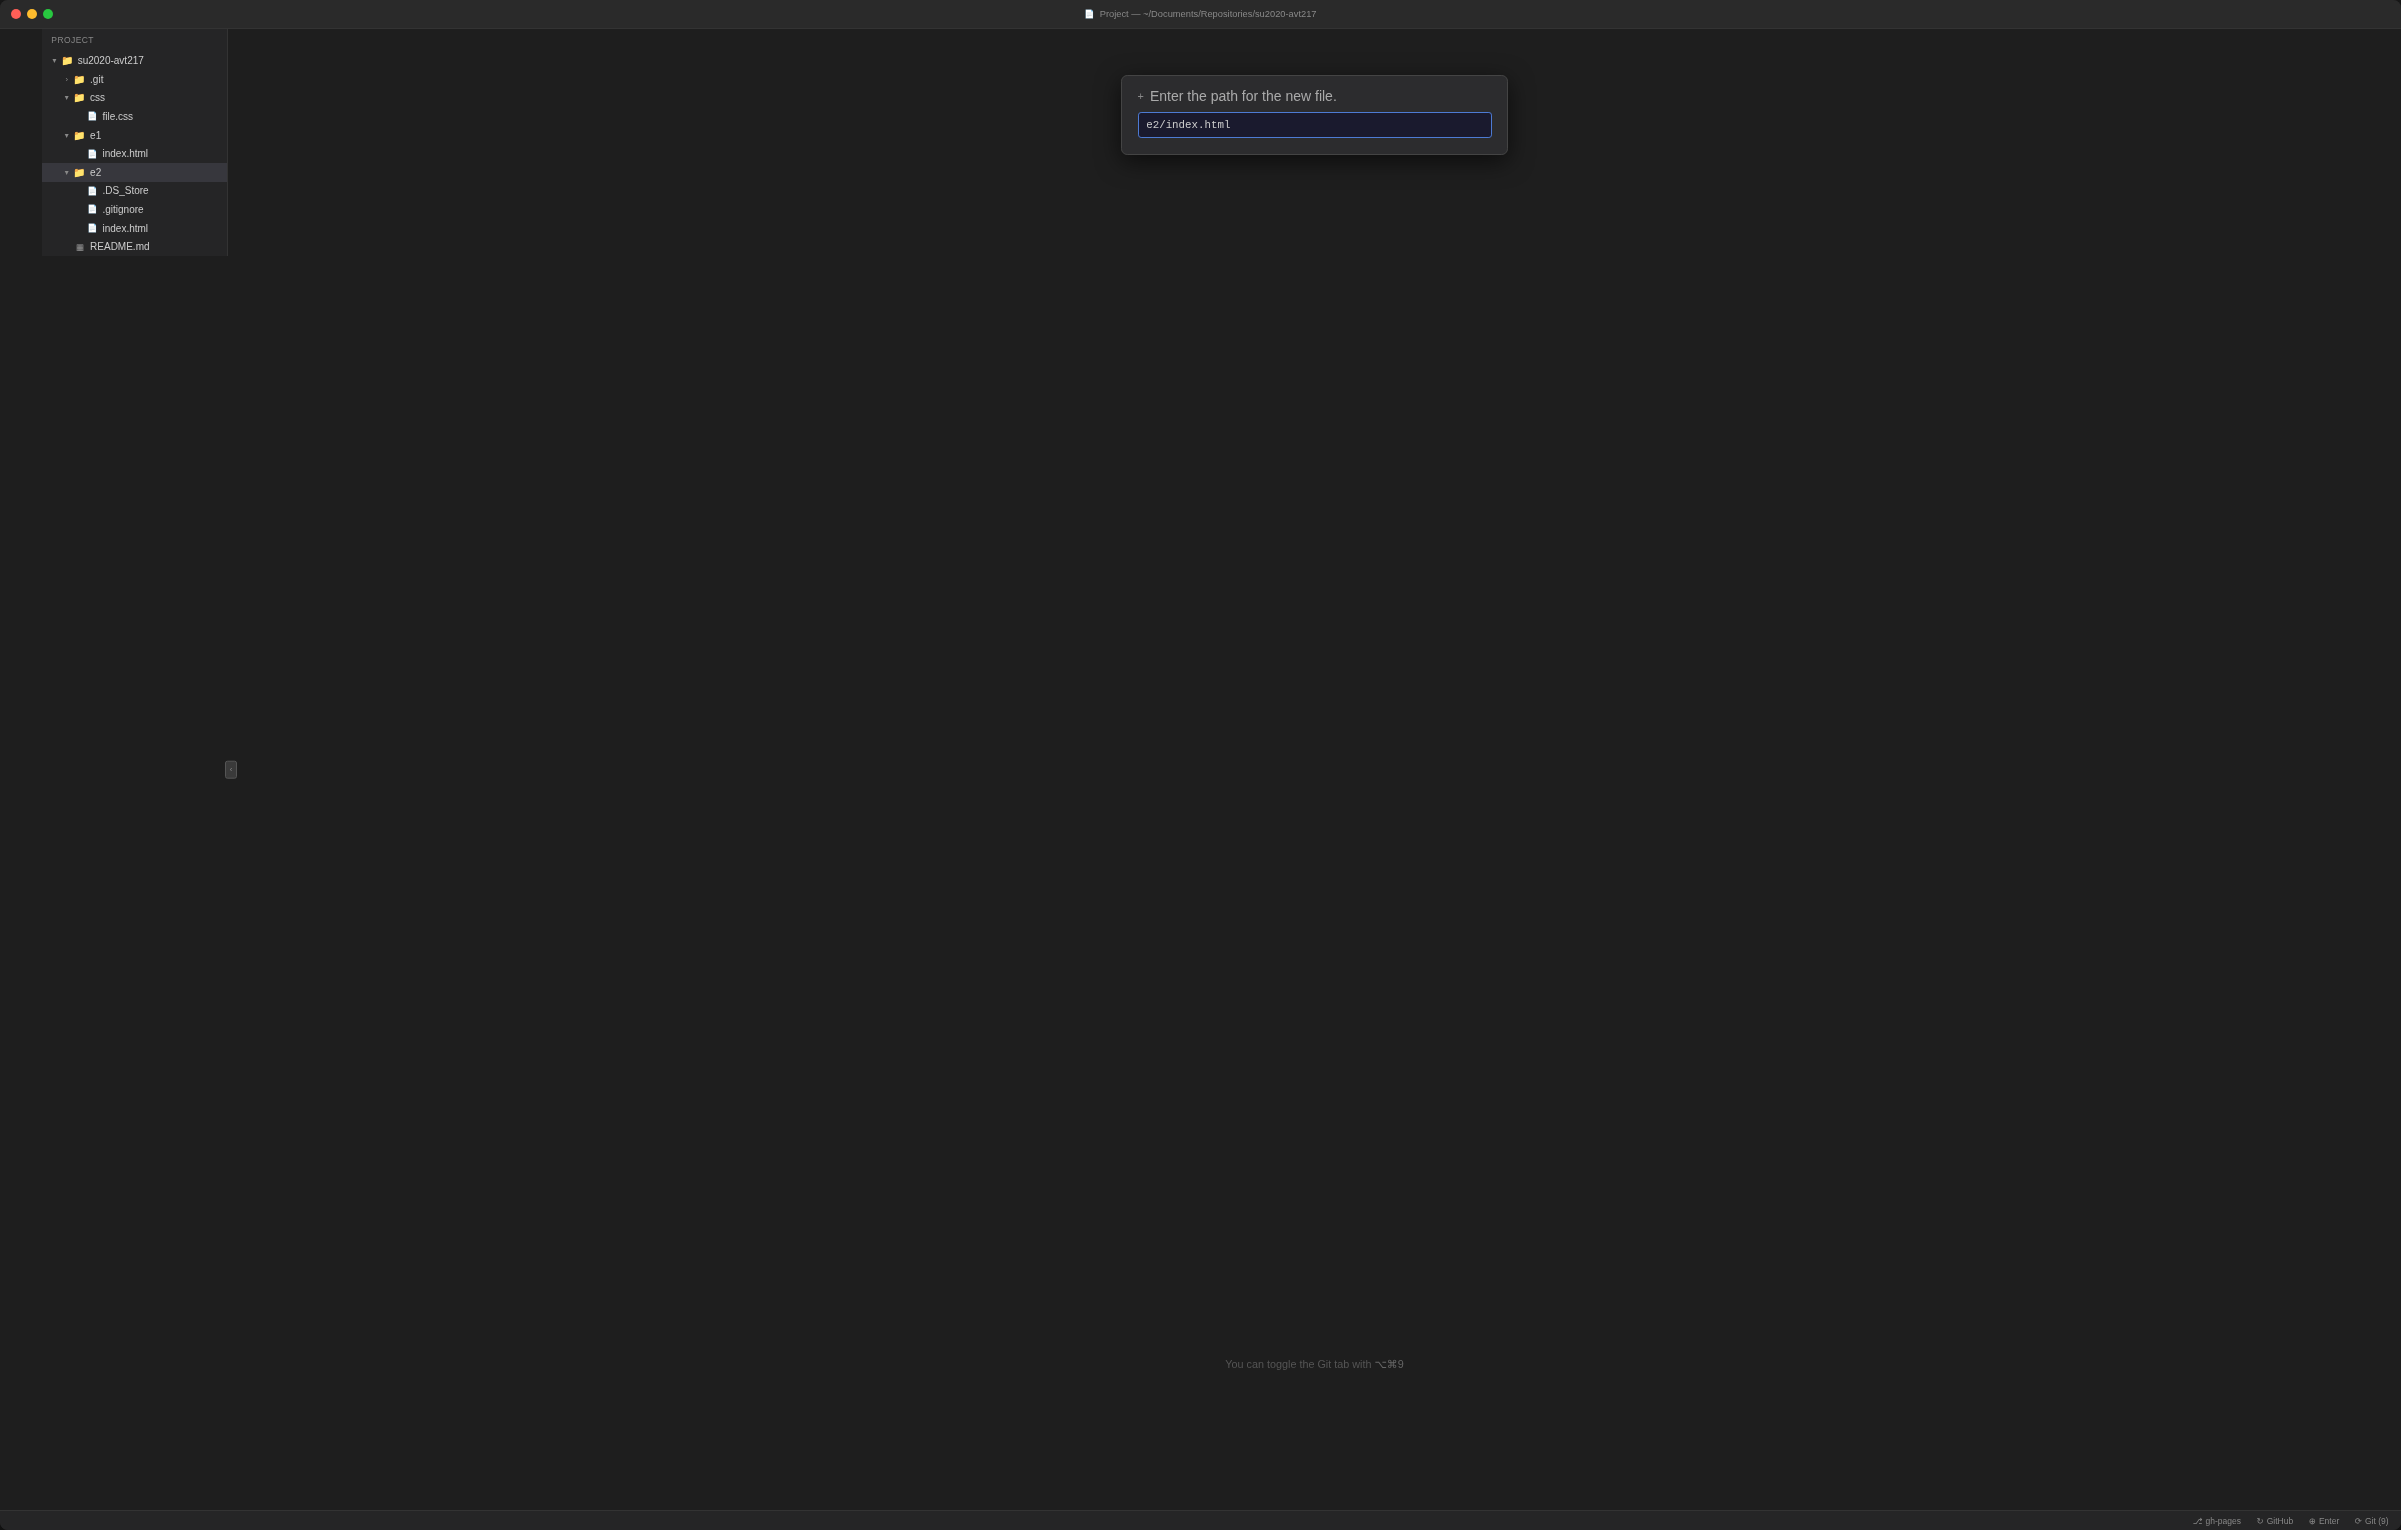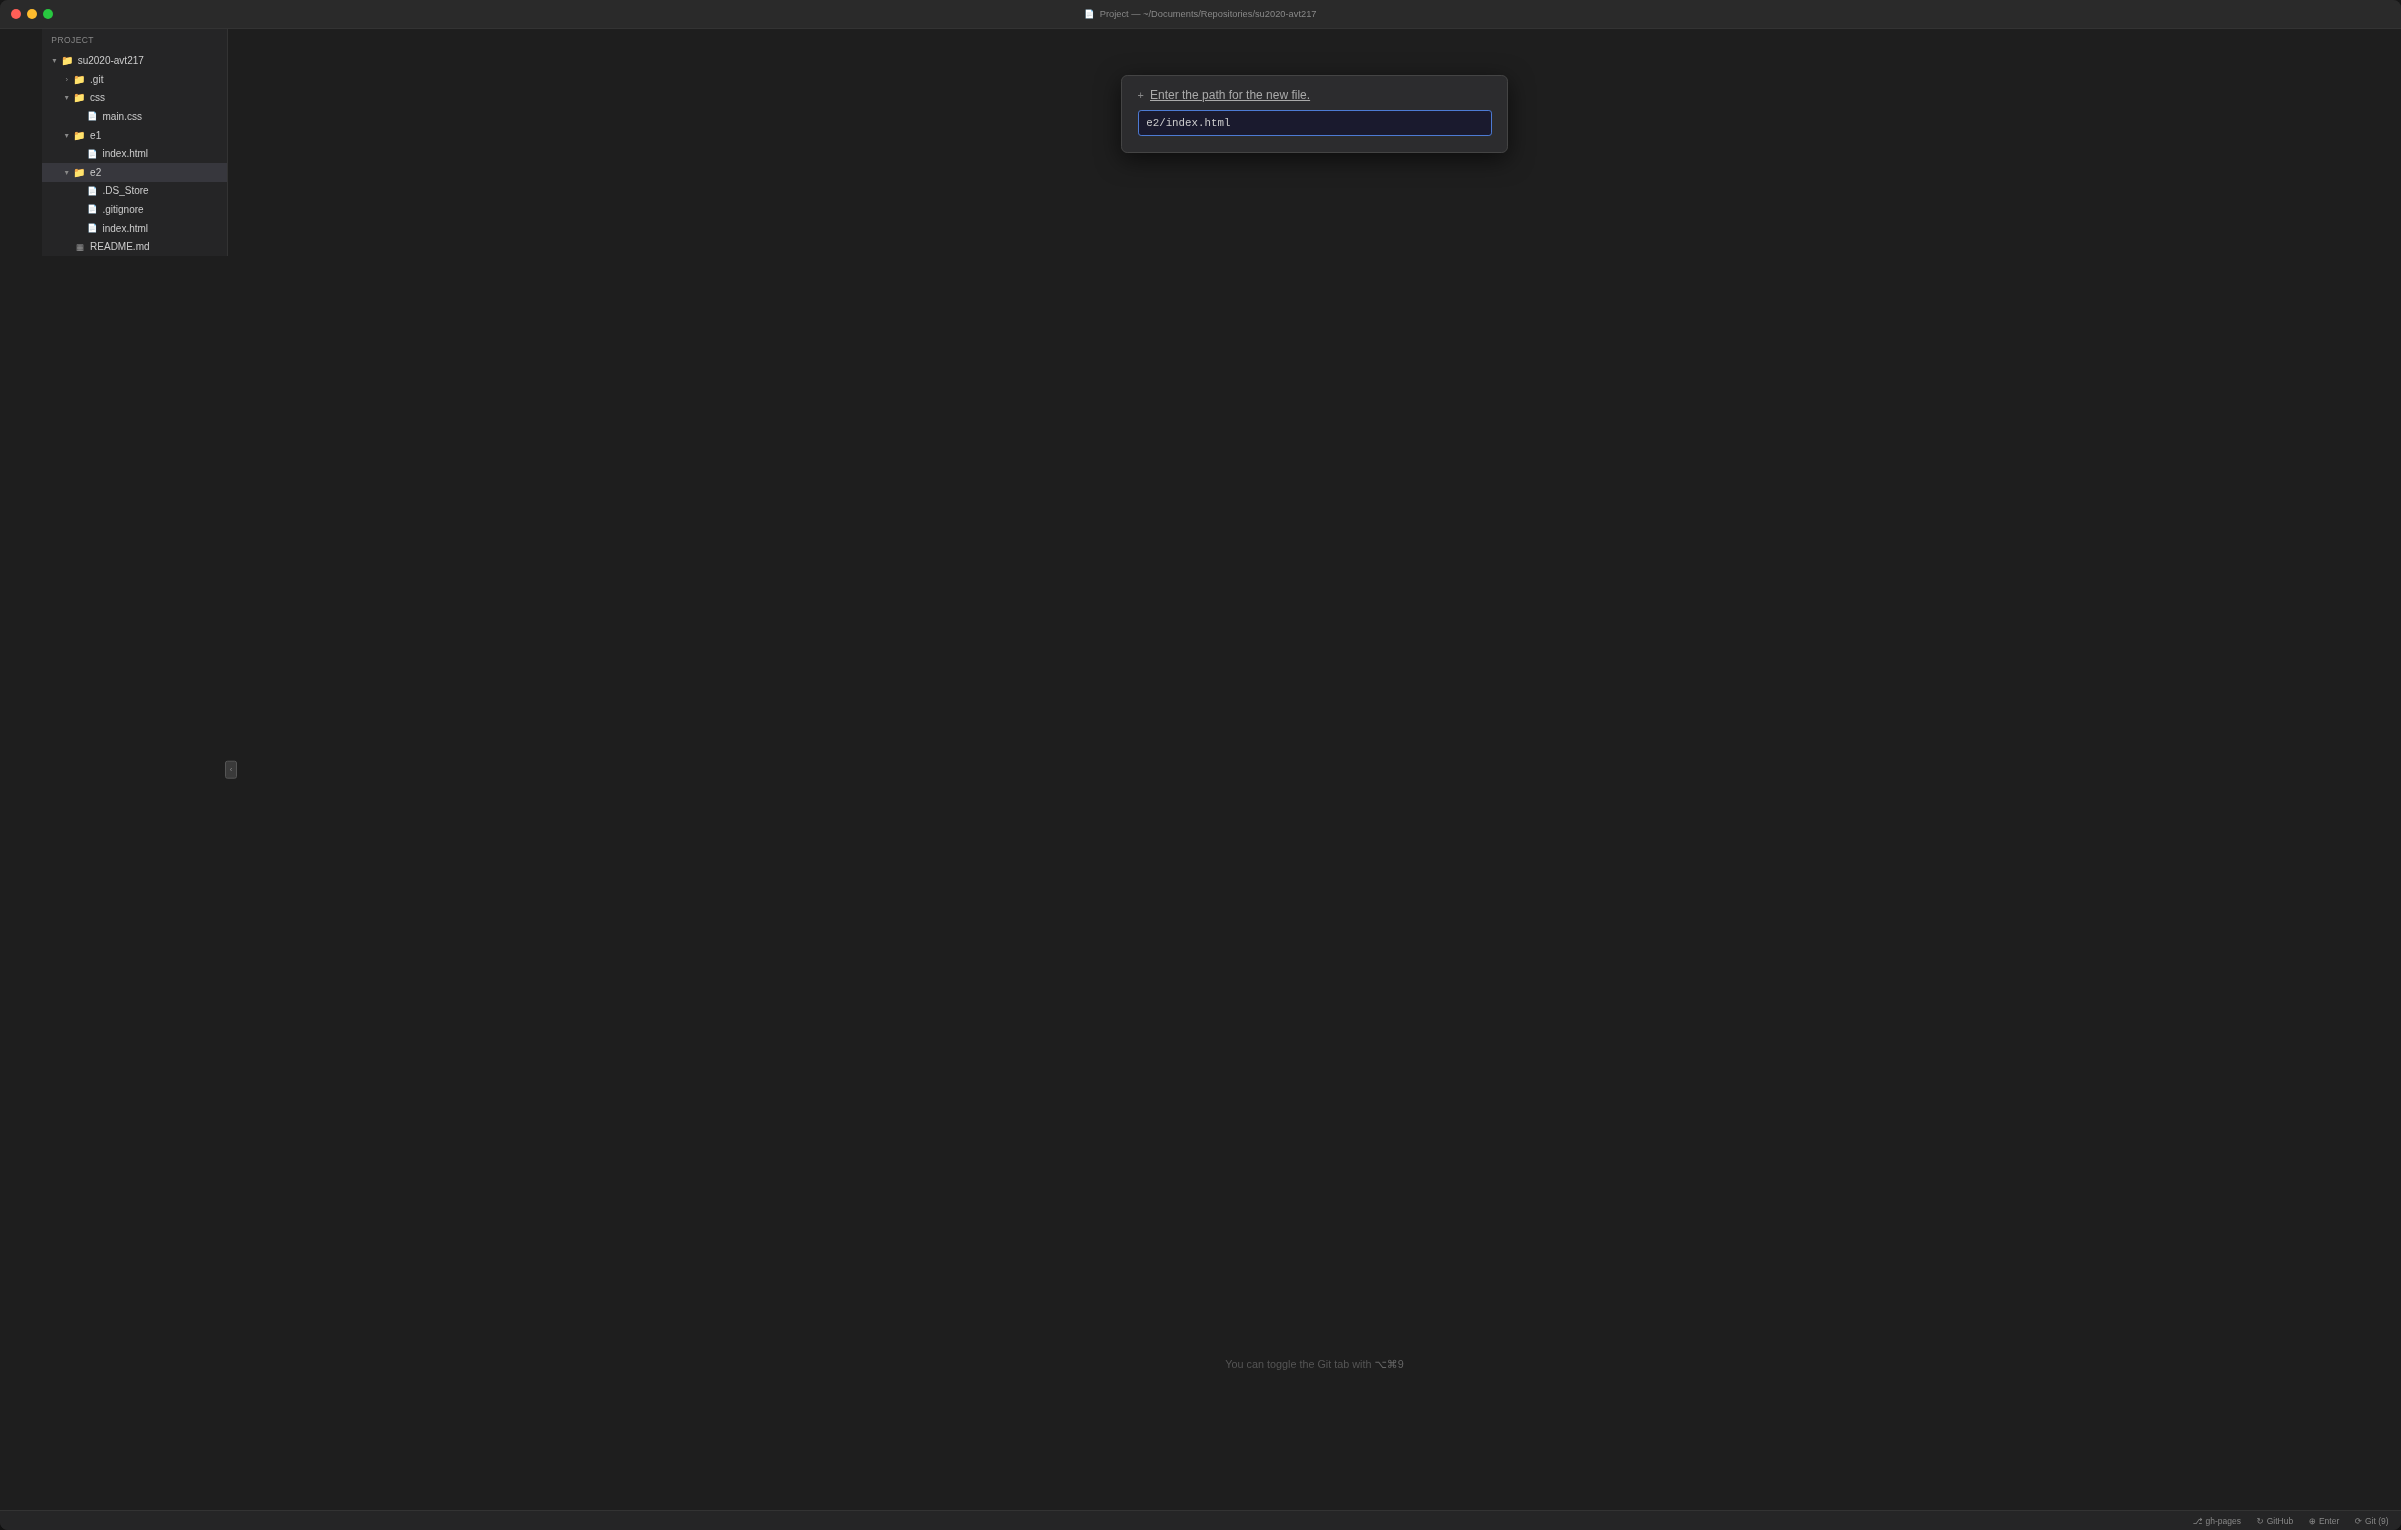--- a/index.html
+++ b/index.html
@@ -196,23 +196,22 @@
       gap: 6.2px;
       margin-bottom: 7.7px;
     }
 
     .modal-plus-icon {
       color: #888;
       font-size: 10.8px;
     }
 
     .modal-title {
-      font-size: 12px;
+      font-size: 14px;
       color: #aaa;
-      text-decoration: underline;
     }
 
     .modal-input {
       width: 100%;
       background: #1a1a2e;
       border: 1.2px solid #4d7bd4;
       border-radius: 3.1px;
       color: #cccccc;
       font-size: 10.8px;
       padding: 6.2px 7.7px;
@@ -310,21 +309,21 @@
             <span class="folder-icon">📁</span>
           </span>
           <span>css</span>
         </div>
 
         <div class="tree-item indent-2">
           <span class="chevron" style="visibility:hidden">›</span>
           <span class="icon">
             <span class="file-icon-sm">📄</span>
           </span>
-          <span>main.css</span>
+          <span>file.css</span>
         </div>
 
         <div class="tree-item indent-1">
           <span class="chevron">▾</span>
           <span class="icon">
             <span class="folder-icon">📁</span>
           </span>
           <span>e1</span>
         </div>
 

